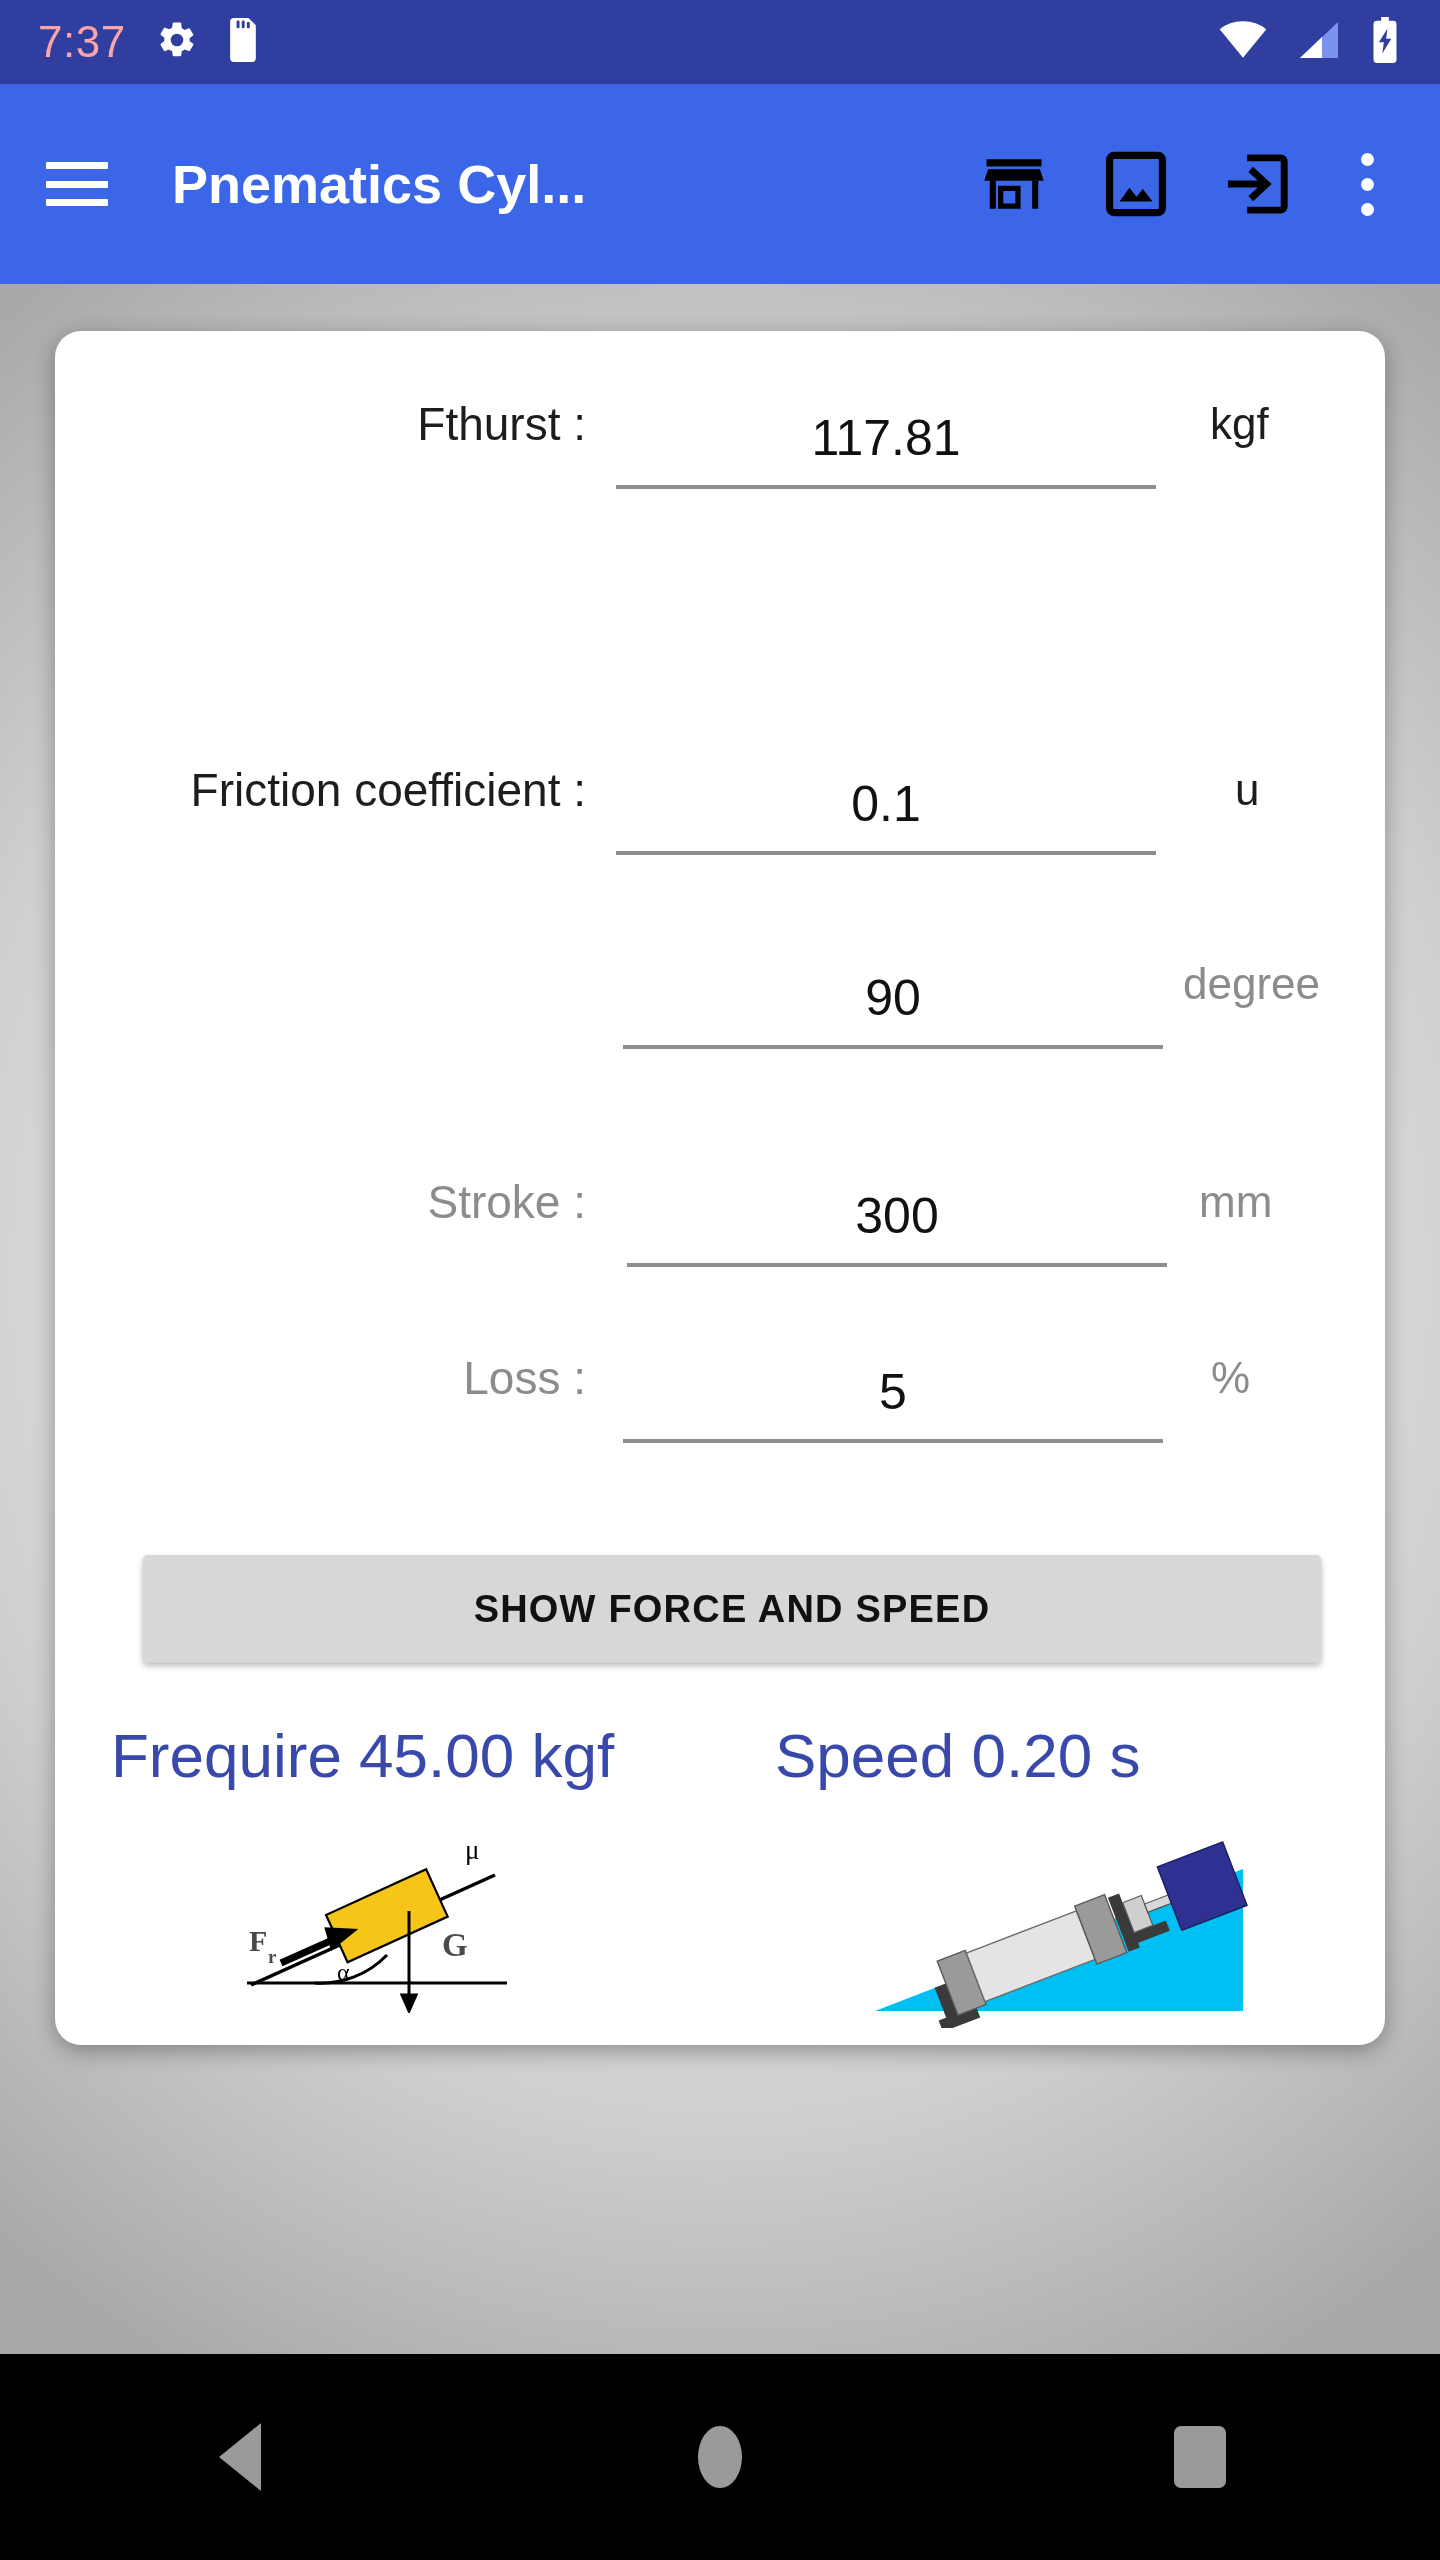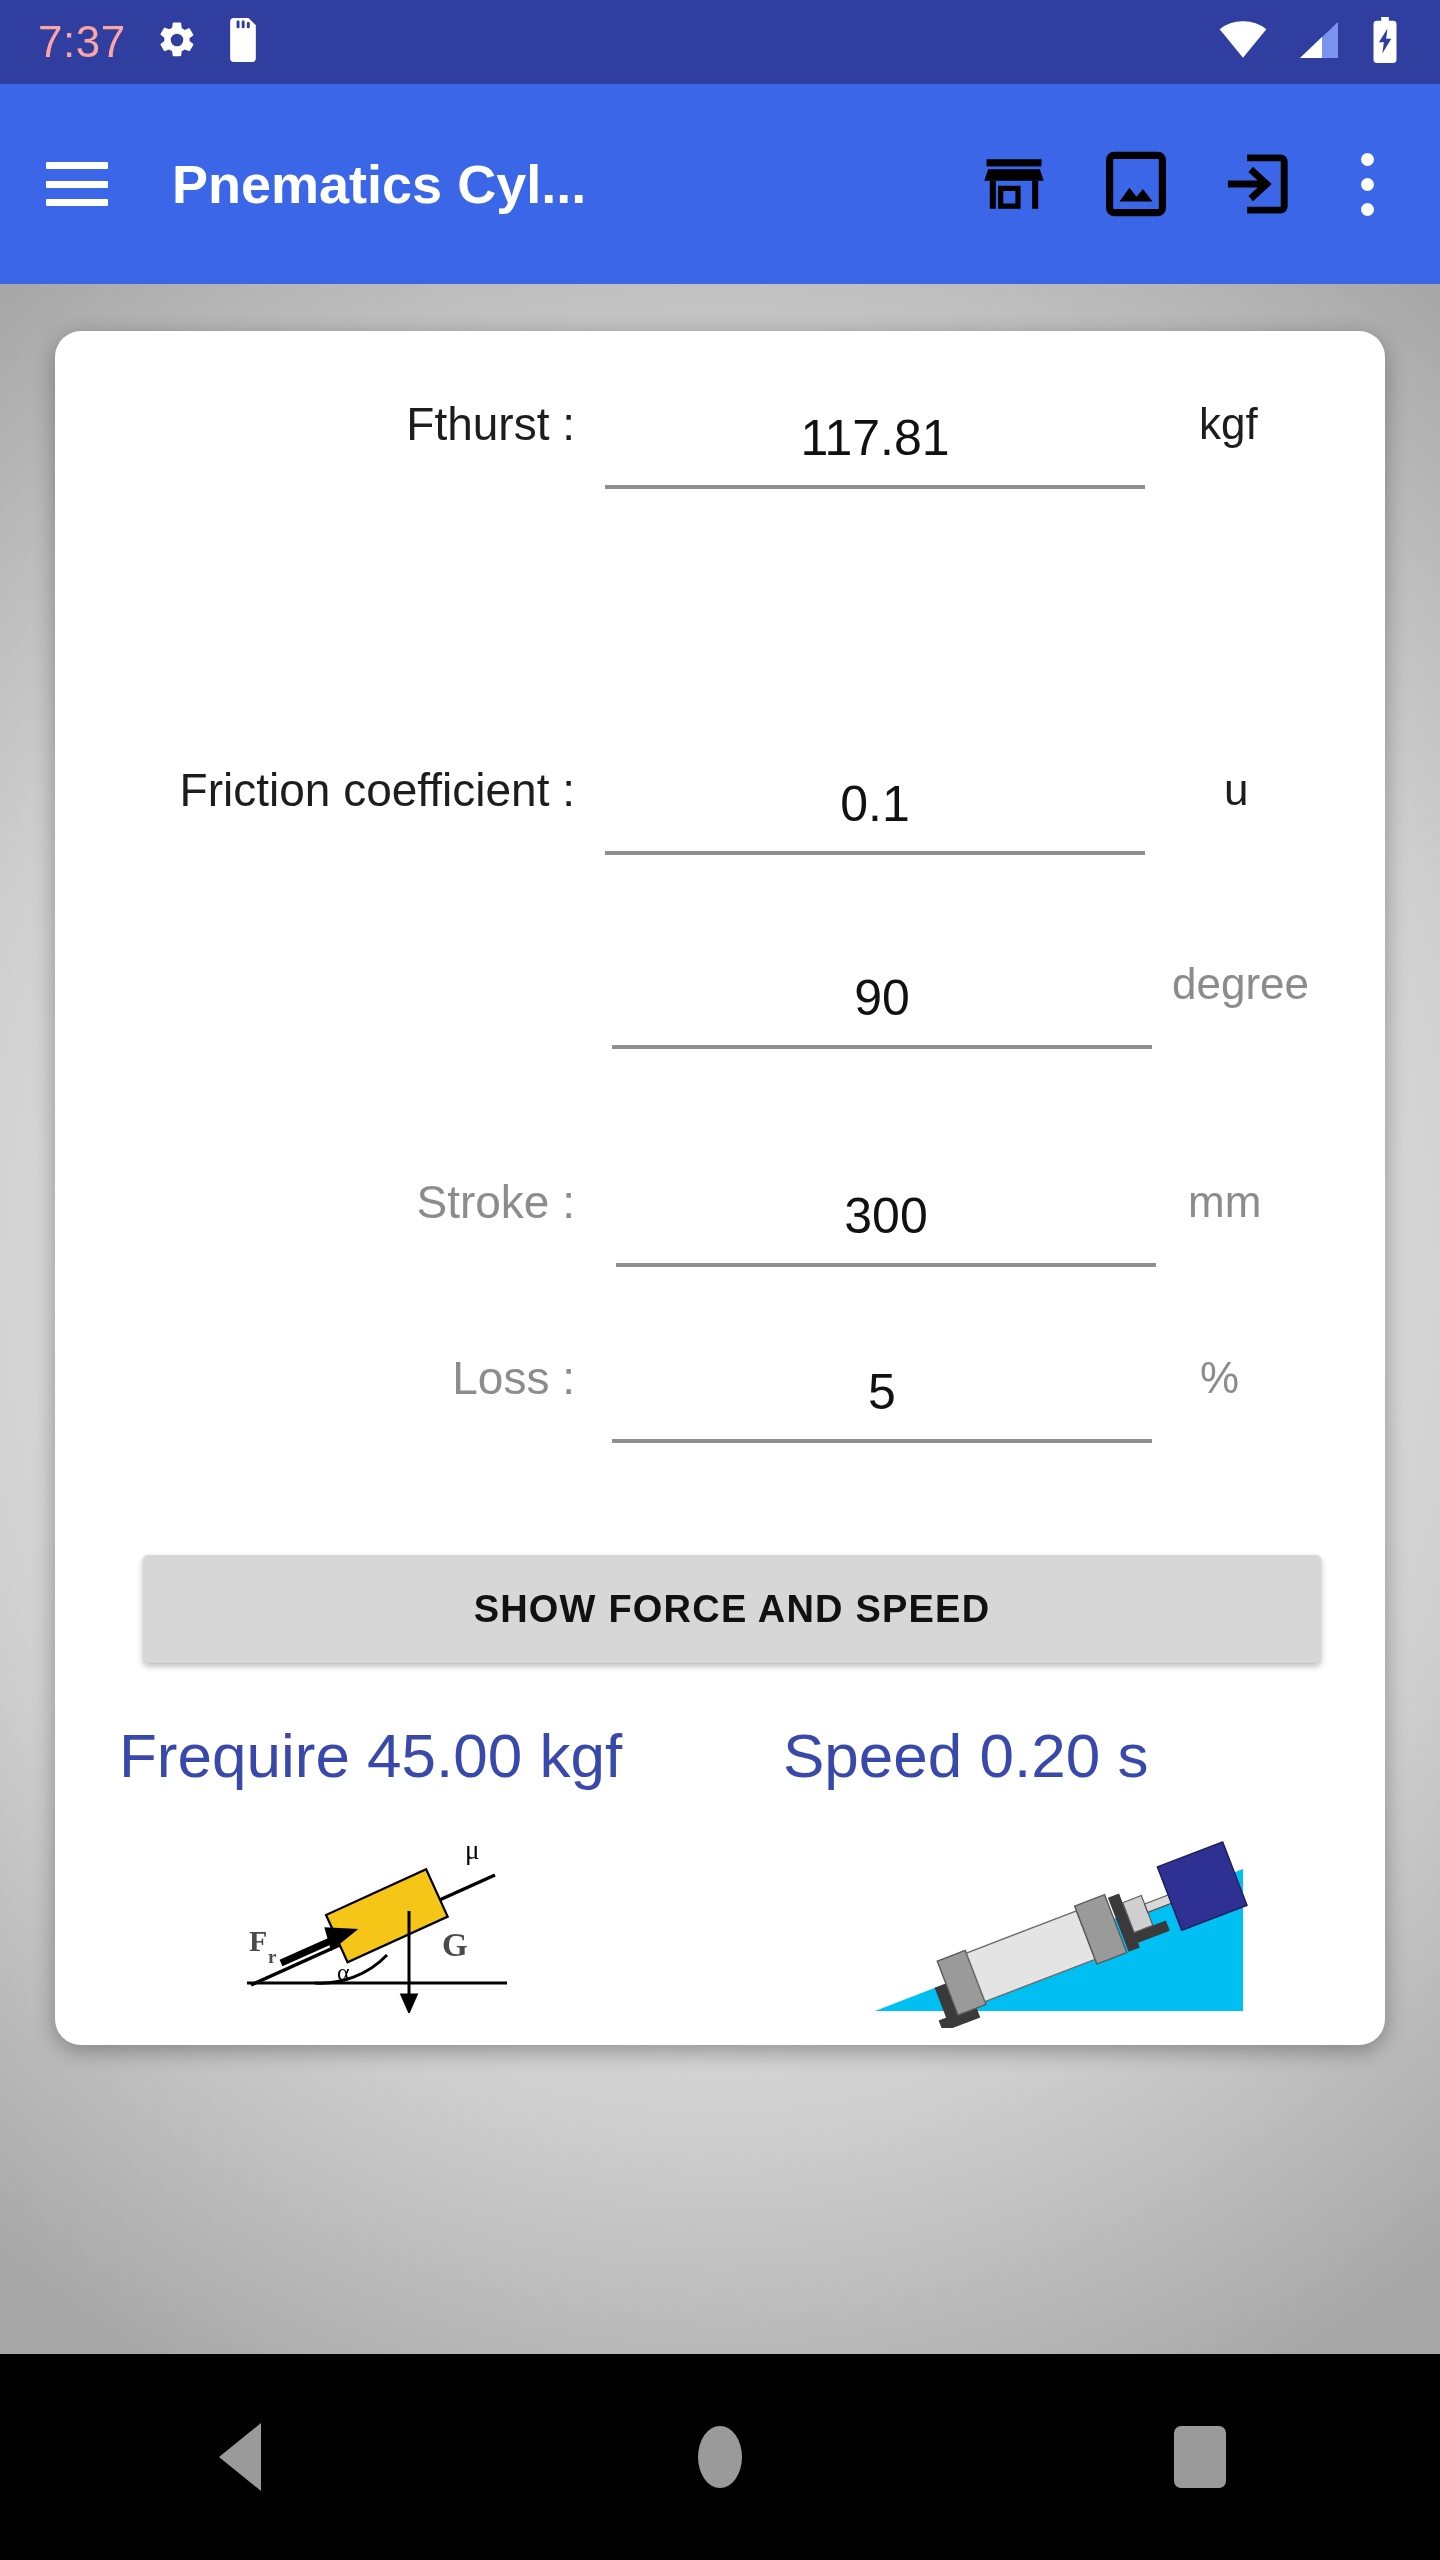--- a/index.html
+++ b/index.html
@@ -46,21 +46,21 @@
     background:
       radial-gradient(ellipse 80% 60% at 50% 48%, #f0f0f0 0%, #e6e6e6 38%, #cfcfcf 68%, #a8a8a8 100%);
   }
   .card {
     position:absolute; left:55px; top:47px; width:1330px; height:1714px;
     background:#fff; border-radius:26px;
     box-shadow:0 6px 22px rgba(0,0,0,.32);
   }
 
   
-  .row { position:absolute; left:5px; width:1330px; height:130px; }
+  .row { position:absolute; left:16px; width:1330px; height:130px; }
   .lbl {
     position:absolute; left:0; width:515px; text-align:right;
     font-size:46px; line-height:130px; white-space:nowrap;
   }
   .lbl.dark { color:#1d1d1d; }
   .lbl.gray { color:#8c8c8c; }
   .field {
     position:absolute; left:545px; width:540px; height:130px;
   }
   .field .val {
@@ -82,21 +82,21 @@
     position:absolute; left:76px; top:1224px; width:1178px; height:108px;
     background:#d7d7d7; border:none; border-radius:5px;
     font-family:"Liberation Sans", sans-serif;
     font-size:38px; font-weight:700; color:#111; letter-spacing:1.2px;
     box-shadow:0 3px 6px rgba(0,0,0,.28);
     cursor:pointer;
     margin-left:12px;
   }
 
   
-  .results { position:absolute; left:16px; top:1380px; width:1203px; height:90px; }
+  .results { position:absolute; left:8px; top:1380px; width:1203px; height:90px; }
   .res {
     position:absolute; font-size:62px; color:#3949AB; white-space:nowrap; line-height:90px;
   }
   .res-left { left:48px; }
   .res-right { left:712px; }
 
   
   .figs { position:absolute; left:0; top:1490px; width:1330px; height:200px; }
   .fig-left  { position:absolute; left:182px; top:2px;  width:290px; height:190px; }
   .fig-right { position:absolute; left:800px; top:-8px; width:420px; height:215px; }

